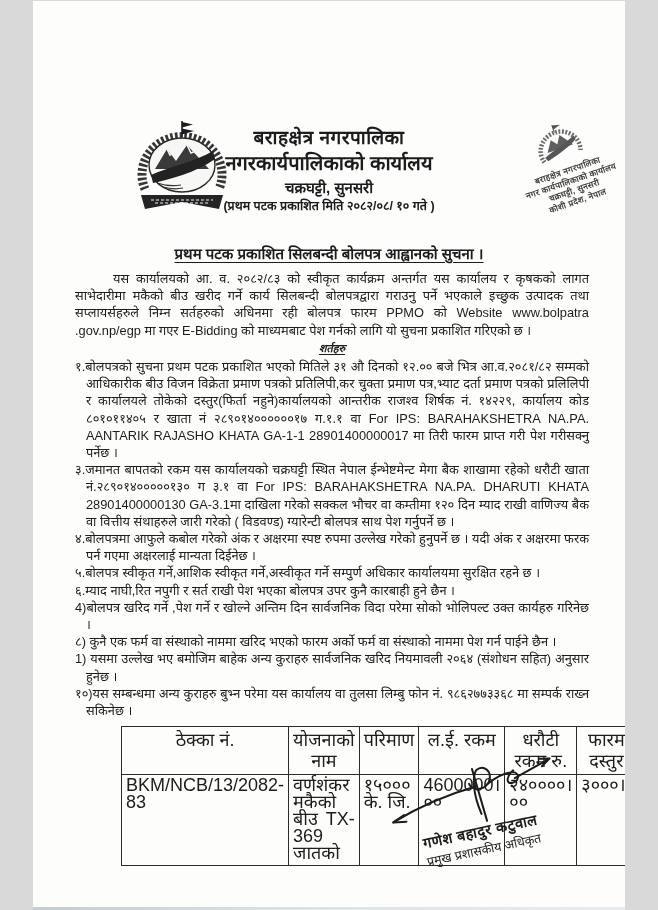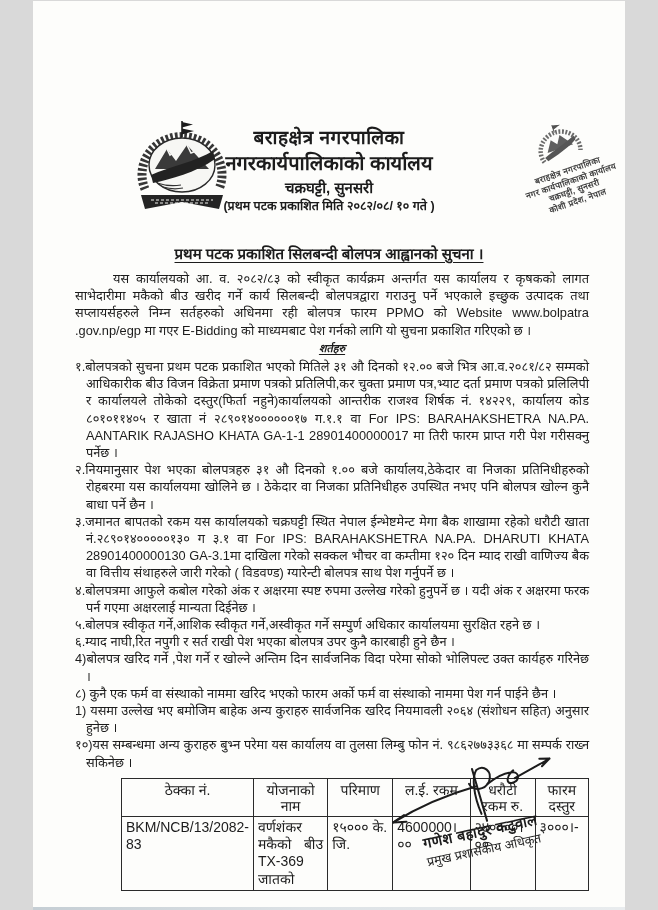--- a/index.html
+++ b/index.html
@@ -26,21 +26,21 @@
   .notice-title span { text-decoration:underline; text-underline-offset:3px; }
   
   .content { position:absolute; left:42px; right:36px; top:269px; font-size:12.8px; line-height:17.2px; }
   .intro { text-align:justify; text-indent:38px; }
   .terms-heading { text-align:center; font-weight:bold; font-style:italic; margin:1px 0 1px 0; font-size:11px; }
   .terms-heading span { text-decoration:underline; text-underline-offset:2px; }
   .term { text-align:justify; padding-left:11px; text-indent:-11px; }
   
   .tender-table { border-collapse:collapse; margin:7px 0 0 46px; table-layout:fixed; }
   .tender-table th, .tender-table td {
-    border:1.2px solid #2a2a2a; font-size:14px; padding:2px 4px; vertical-align:top;
+    border:1.2px solid #2a2a2a; font-size:18px; padding:2px 4px; vertical-align:top;
   }
   .tender-table th { font-weight:normal; text-align:center; line-height:1.15; padding-top:3px; }
   .cell-left { text-align:left; }
   .cell-center { text-align:left; }
   .cell-plan { text-align:justify; }
   .data-row td { height:68px; }
   
   .signature {
     position:absolute; right:34px; top:764px; width:230px;
     transform:rotate(-12deg); text-align:center;
@@ -96,21 +96,20 @@
   <div class="notice-title">
     <span>प्रथम पटक प्रकाशित सिलबन्दी बोलपत्र आह्वानको सुचना ।</span>
   </div>
 
   <div class="content">
     <div class="intro">यस कार्यालयको आ. व. २०८२/८३ को स्वीकृत कार्यक्रम अन्तर्गत यस कार्यालय र कृषकको लागत साभेदारीमा मकैको बीउ खरीद गर्ने कार्य सिलबन्दी बोलपत्रद्वारा गराउनु पर्ने भएकाले इच्छुक उत्पादक तथा सप्लायर्सहरुले निम्न सर्तहरुको अधिनमा रही बोलपत्र फारम PPMO को Website www.bolpatra .gov.np/egp मा गएर E-Bidding को माध्यमबाट पेश गर्नको लागि यो सुचना प्रकाशित गरिएको छ ।</div>
     <div class="terms-heading">
       <span>शर्तहरु</span>
     </div>
     <div class="term">१.बोलपत्रको सुचना प्रथम पटक प्रकाशित भएको मितिले ३१ औ दिनको १२.०० बजे भित्र आ.व.२०८१/८२ सम्मको आधिकारीक बीउ विजन विक्रेता प्रमाण पत्रको प्रतिलिपी,कर चुक्ता प्रमाण पत्र,भ्याट दर्ता प्रमाण पत्रको प्रलिलिपी र कार्यालयले तोकेको दस्तुर(फिर्ता नहुने)कार्यालयको आन्तरीक राजश्व शिर्षक नं. १४२२९, कार्यालय कोड ८०१०११४०५ र खाता नं २८९०१४००००००१७ ग.१.१ वा For IPS: BARAHAKSHETRA NA.PA. AANTARIK RAJASHO KHATA GA-1-1 28901400000017 मा तिरी फारम प्राप्त गरी पेश गरीसक्नु पर्नेछ ।</div>
-    <div class="term">२.नियमानुसार पेश भएका बोलपत्रहरु ३१ औ दिनको १.०० बजे कार्यालय,ठेकेदार वा निजका प्रतिनिधीहरुको रोहबरमा यस कार्यालयमा खोलिने छ । ठेकेदार वा निजका प्रतिनिधीहरु उपस्थित नभए पनि बोलपत्र खोल्न कुनै बाधा पर्ने छैन ।</div>
     <div class="term">३.जमानत बापतको रकम यस कार्यालयको चक्रघट्टी स्थित नेपाल ईन्भेष्टमेन्ट मेगा बैक शाखामा रहेको धरौटी खाता नं.२८९०१४०००००१३० ग ३.१ वा For IPS: BARAHAKSHETRA NA.PA. DHARUTI KHATA 28901400000130 GA-3.1मा दाखिला गरेको सक्कल भौचर वा कम्तीमा १२० दिन म्याद राखी वाणिज्य बैक वा वित्तीय संथाहरुले जारी गरेको ( विडवण्ड) ग्यारेन्टी बोलपत्र साथ पेश गर्नुपर्ने छ ।</div>
     <div class="term">४.बोलपत्रमा आफुले कबोल गरेको अंक र अक्षरमा स्पष्ट रुपमा उल्लेख गरेको हुनुपर्ने छ । यदी अंक र अक्षरमा फरक पर्न गएमा अक्षरलाई मान्यता दिईनेछ ।</div>
     <div class="term">५.बोलपत्र स्वीकृत गर्ने,आशिक स्वीकृत गर्ने,अस्वीकृत गर्ने सम्पुर्ण अधिकार कार्यालयमा सुरक्षित रहने छ ।</div>
     <div class="term">६.म्याद नाघी,रित नपुगी र सर्त राखी पेश भएका बोलपत्र उपर कुनै कारबाही हुने छैन ।</div>
     <div class="term">4)बोलपत्र खरिद गर्ने ,पेश गर्ने र खोल्ने अन्तिम दिन सार्वजनिक विदा परेमा सोको भोलिपल्ट उक्त कार्यहरु गरिनेछ ।</div>
     <div class="term">८) कुनै एक फर्म वा संस्थाको नाममा खरिद भएको फारम अर्को फर्म वा संस्थाको नाममा पेश गर्न पाईने छैन ।</div>
     <div class="term">1) यसमा उल्लेख भए बमोजिम बाहेक अन्य कुराहरु सार्वजनिक खरिद नियमावली २०६४ (संशोधन सहित) अनुसार हुनेछ ।</div>
     <div class="term">१०)यस सम्बन्धमा अन्य कुराहरु बुभ्न परेमा यस कार्यालय वा तुलसा लिम्बु फोन नं. ९८६२७७३३६८ मा सम्पर्क राख्न सकिनेछ ।</div>
 
     <table class="tender-table">

